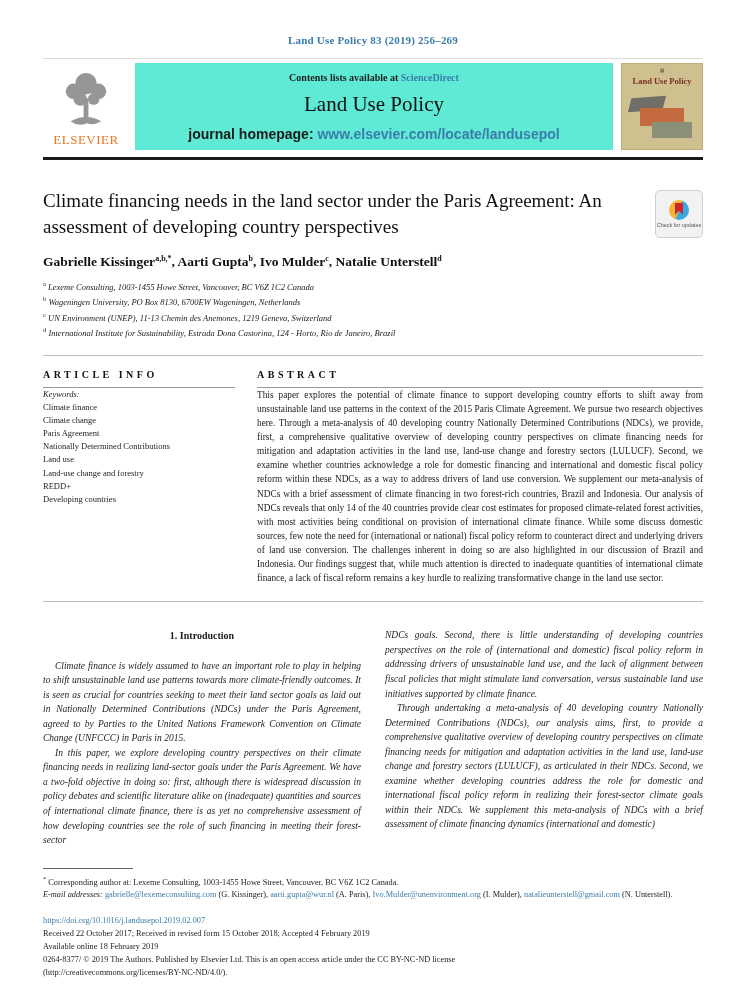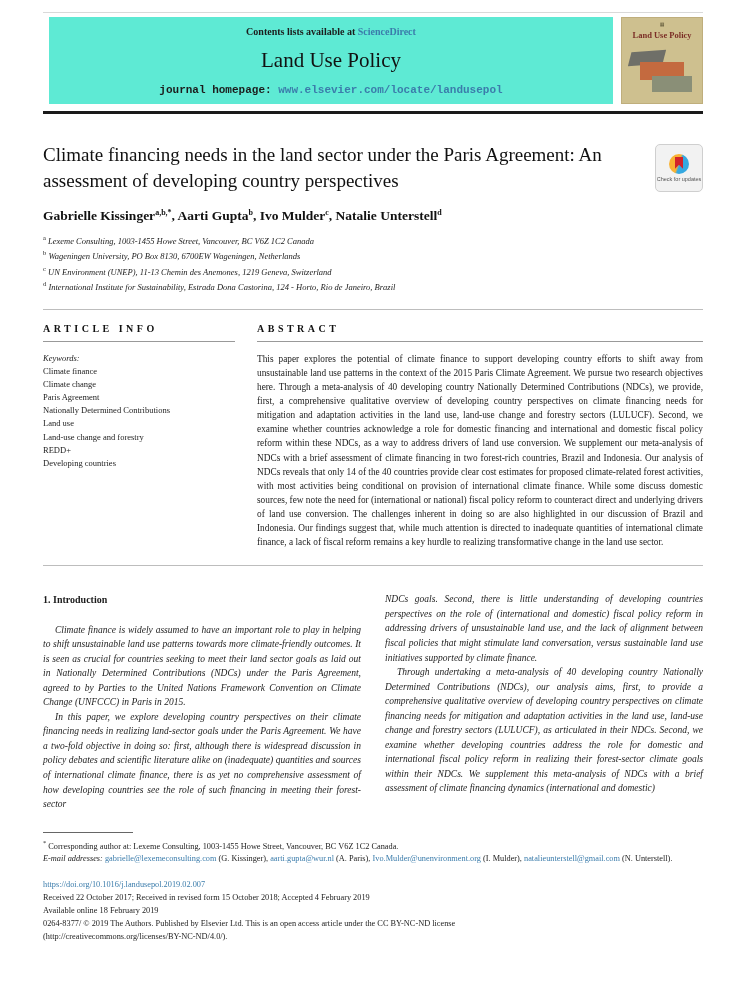--- a/index.html
+++ b/index.html
@@ -25,21 +25,21 @@
   .logo-box { width:86px; display:flex; flex-direction:column; align-items:center; justify-content:flex-end; padding-bottom:2px; }
   .elsevier-text { font-family:"Liberation Serif", serif; color:#e87722; font-size:13px; letter-spacing:0.5px; margin-top:1px; }
   .banner {
     flex:1; background:#5eead4; margin:0 8px 0 6px;
     display:flex; flex-direction:column; justify-content:space-between;
     text-align:center; padding:9px 6px 8px;
   }
   .contents-line { font-size:10px; font-weight:700; }
   .contents-line .link { color:#3b7cab; }
   .banner-title { font-size:21px; font-weight:400; color:#111; }
-  .homepage-line { font-family:Liberation Mono, monospace; font-size:11px; font-weight:700; }
+  .homepage-line { font-family:Liberation Sans, sans-serif; font-size:14px; font-weight:700; }
   .homepage-line .link { color:#3b7cab; }
 
   .cover {
     width:82px; background:#cec08f; border:1px solid #bfae7c; position:relative;
     overflow:hidden;
   }
   .cover-mark { position:absolute; top:3px; left:50%; transform:translateX(-50%); font-size:5px; color:#5e5637; }
   .cover-title { position:absolute; top:12px; width:100%; text-align:center; font-size:8.5px; font-weight:700; color:#7b2d26; }
   .cover-art1 { position:absolute; top:33px; left:8px; width:34px; height:14px; background:#6f6f68; transform:skewX(-18deg) rotate(-4deg); }
   .cover-art2 { position:absolute; top:44px; left:18px; width:44px; height:18px; background:#c46a3f; }
@@ -74,54 +74,69 @@
   .affiliations sup { font-style:normal; font-size:6.5px; }
 
   .thin-rule { border:none; border-top:1px solid #bdbdbd; margin:14px 0 0; }
 
   
   .info-abstract { display:flex; gap:22px; margin-top:13px; }
   .info-col { width:192px; flex-shrink:0; }
   .abstract-col { flex:1; }
   .section-heading {
     font-size:10px; font-weight:700; letter-spacing:3.5px; color:#111;
-    border-bottom:1px solid #999; padding-bottom:7px; margin-bottom:10px;
+    border-bottom:1px solid #999; padding-bottom:7px; margin-bottom:0;
   }
   .keywords { font-size:8.5px; line-height:1.55; }
   .keywords-label { font-style:italic; }
   .abstract-text { font-size:9.3px; line-height:1.52; text-align:justify; }
 
   .section-end-rule { border:none; border-top:1px solid #bdbdbd; margin:16px 0 0; }
 
   
   .body-cols { display:flex; gap:24px; margin-top:26px; }
   .col { width:318px; font-size:9.5px; line-height:1.53; text-align:justify; }
-  .intro-heading { font-size:10px; font-weight:700; margin:0 0 15px; text-align:left; }
+  .intro-heading { font-size:10px; font-weight:700; margin:0 0 15px; text-align:center; }
   .col p { margin:0;font-style:italic; }
   .col p.indent { text-indent:12px; }
 
   
   .footnote-block { margin-top:20px; }
   .footnote-divider { width:90px; border:none; border-top:1px solid #666; margin:0 0 5px; }
   .footnote { font-size:8.3px; line-height:1.55; }
   .footnote .fn-marker { font-size:6.5px; vertical-align:super; }
   .email-label { font-style:italic; }
   .link { color:#3b7cab; text-decoration:none; cursor:pointer; }
 
   .footer-meta { margin-top:13px; font-size:8.3px; line-height:1.55; }
   .doi-line { display:block; }
 </style>
 </head>
 <body>
 
 <div class="page">
   <div class="content">
 
+    <div class="journal-ref">Land Use Policy 83 (2019) 256–269</div>
 
     <div class="header-row">
+      <div class="logo-box">
+        <svg width="56" height="60" viewBox="0 0 58 62">
+          <g fill="#969696">
+            <circle cx="29" cy="13" r="11"></circle>
+            <circle cx="16" cy="21" r="8"></circle>
+            <circle cx="42" cy="21" r="8"></circle>
+            <circle cx="23" cy="29" r="7"></circle>
+            <circle cx="37" cy="29" r="6"></circle>
+            <rect x="26.5" y="28" width="5" height="22" rx="2"></rect>
+            <path d="M13 52 q16 -9 32 0 q-9 5 -15 2 q-9 4 -17 -2z"></path>
+          </g>
+        </svg>
+        <div class="elsevier-text">ELSEVIER</div>
+      </div>
 
       <div class="banner">
         <div class="contents-line">
           <span>Contents lists available at </span><span class="link">ScienceDirect</span>
         </div>
         <div class="banner-title">Land Use Policy</div>
         <div class="homepage-line">
           <span>journal homepage: </span><span class="link">www.elsevier.com/locate/landusepol</span>
         </div>
       </div>

